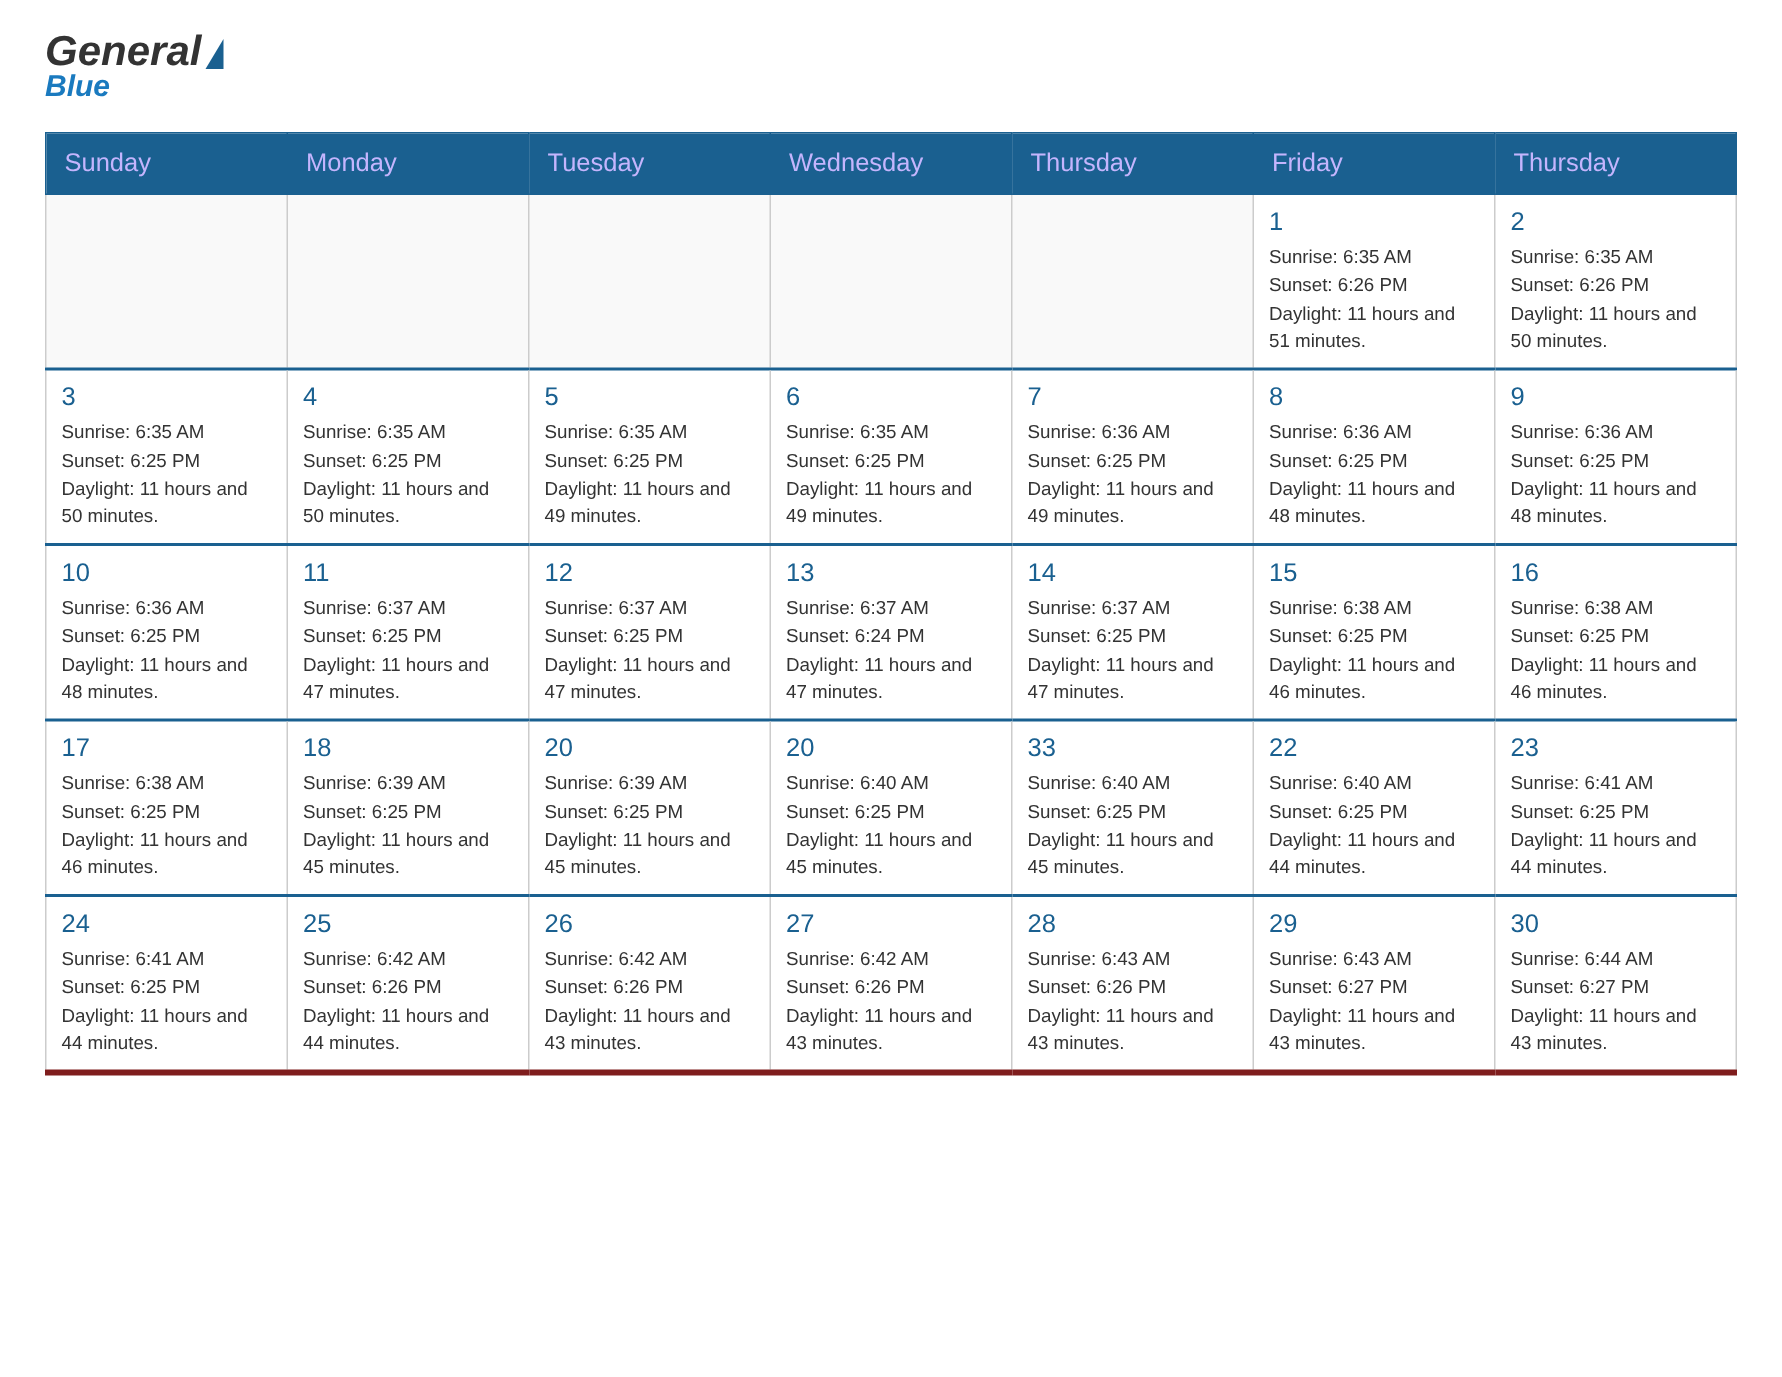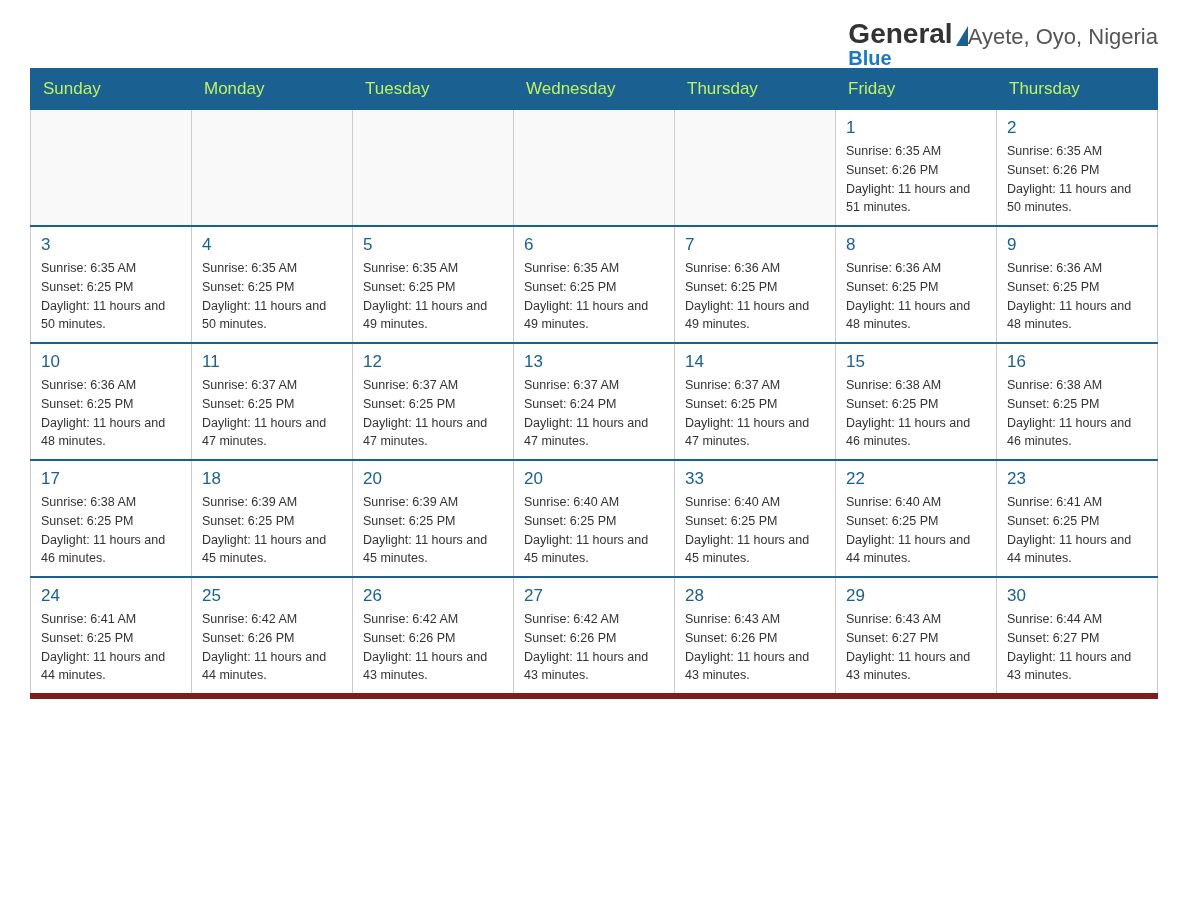--- a/index.html
+++ b/index.html
@@ -5,22 +5,24 @@
     * { margin: 0; padding: 0; box-sizing: border-box; }
     body {
       font-family: Arial, sans-serif;
       background: #fff;
       width: 1188px;
       min-height: 918px;
       padding: 20px 30px;
     }
     .header {
       display: flex;
-      justify-content: flex-end;
+      justify-content: space-between;
       align-items: flex-start;
+      margin-bottom: 20px;
+      font-style: italic;
     }
     .logo {
       display: flex;
       flex-direction: column;
       align-items: flex-start;
     }
     .logo-text-general {
       font-size: 28px;
       font-weight: bold;
       color: #333;
@@ -49,21 +51,21 @@
       font-size: 22px;
       color: #555;
       margin-top: 4px;
     }
     table {
       width: 100%;
       border-collapse: collapse;
     }
     thead tr th {
       background-color: #1a6090;
-      color: #bef264;
+      color: #c4b5fd;
       font-size: 17px;
       font-weight: normal;
       padding: 10px 12px;
       text-align: left;
       border: 1px solid #1a6090;
     }
     tbody tr td {
       border: 1px solid #ccc;
       vertical-align: top;
       padding: 8px 10px;
@@ -79,21 +81,21 @@
       font-weight: normal;
       display: block;
       margin-bottom: 4px;
     }
     .day-info {
       font-size: 12.5px;
       color: #333;
       line-height: 1.5;
     }
     tbody tr:last-child td {
-      border-bottom: 6px solid #7f1d1d;
+      border-bottom: 4px solid #7f1d1d;
       margin-left: 36px;
     }
     .row-separator {
       border-top: 2px solid #1a6090 !important;
     }
     .empty-cell {
       background: #f9f9f9;
     }
   </style>
 </head>
@@ -103,21 +105,20 @@
   <div class="logo">
     <div class="logo-row">
       <span class="logo-text-general">General</span>
       <span style="display:inline-block; width:0; height:0; border-left:12px solid transparent; border-bottom:20px solid #1a6090; margin-left:3px; vertical-align:top; margin-top:4px;"></span>
     </div>
     <div class="logo-row">
       <span class="logo-text-blue">Blue</span>
     </div>
   </div>
   <div class="title-block">
-    <div class="calendar-subtitle">Ayete, Oyo, Nigeria</div>
   </div>
 </div>
 
 <table>
   <thead>
     <tr>
     <th>Sunday</th>
         <th>Monday</th>
         <th>Tuesday</th>
         <th>Wednesday</th>

